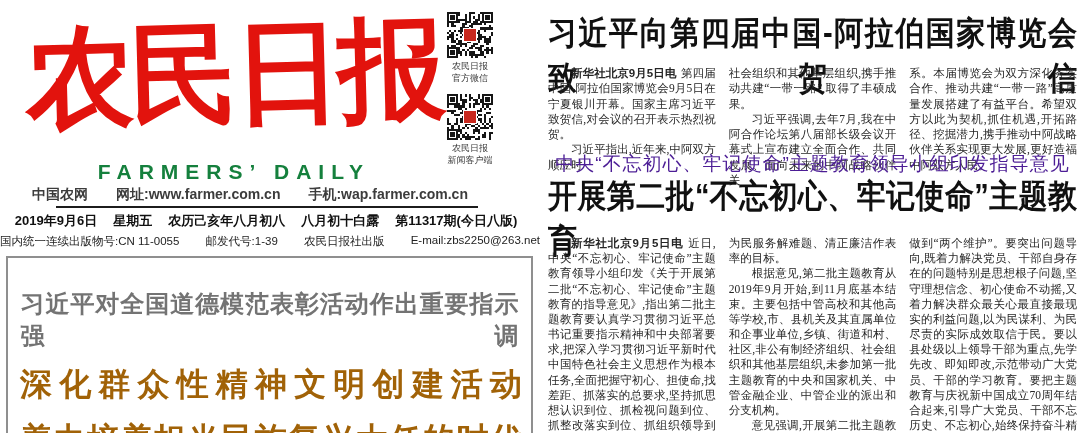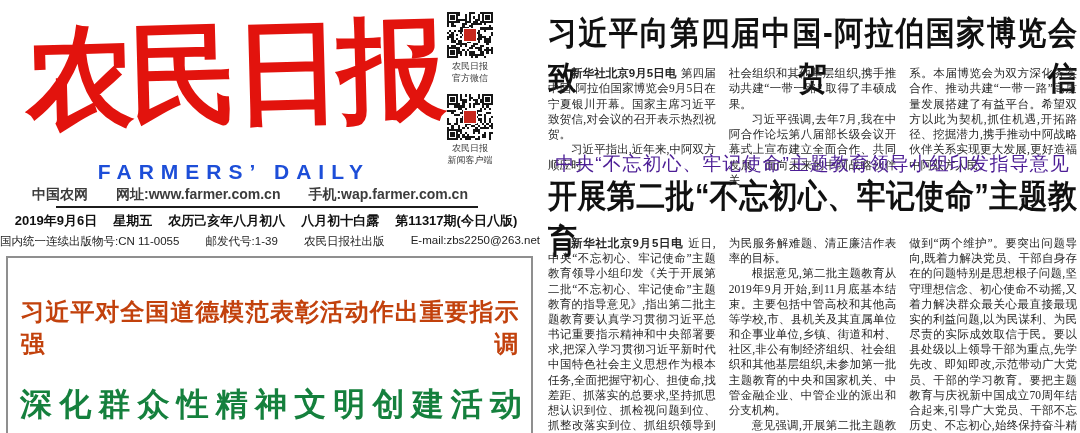--- a/index.html
+++ b/index.html
@@ -7,21 +7,21 @@
         font-family:"Liberation Sans",sans-serif;color:#1a1a1a;}
 
   
   .left-half{position:absolute;left:0;top:0;width:540px;height:433px;}
   .brand-title{position:absolute;left:28px;top:-14px;width:412px;height:178px;
         display:flex;align-items:center;justify-content:center;
         font-family:"Liberation Serif",serif;font-weight:bold;
         font-size:108px;line-height:1;color:#e2130d;letter-spacing:-4px;
         transform:rotate(-1.5deg) scaleY(1.04);white-space:nowrap;}
   .brand-sub{position:absolute;left:28px;top:160px;width:412px;text-align:center;
-        font-size:21px;font-weight:bold;letter-spacing:7px;color:#1d4ed8;white-space:nowrap;}
+        font-size:21px;font-weight:bold;letter-spacing:7px;color:#15803d;white-space:nowrap;}
 
   .qr-stack{position:absolute;right:46px;top:12px;width:48px;}
   .qr-block{margin-bottom:10px;text-align:center;}
   .qr{position:relative;width:46px;height:46px;margin:0 auto;background:#fff;}
   .qr-grid{position:absolute;inset:0;display:grid;
         grid-template-columns:repeat(21,1fr);grid-auto-rows:1fr;}
   .qr-grid i{display:block;}
   .qr-grid i.b{background:#161616;}
   .finder{position:absolute;width:11px;height:11px;border:2px solid #161616;background:#fff;box-sizing:border-box;}
   .finder::after{content:"";position:absolute;inset:1px;background:#161616;}
@@ -35,24 +35,24 @@
   .mast-rule{position:absolute;left:56px;top:206px;width:422px;height:2px;background:#1c1c1c;}
   .date-line{position:absolute;left:10px;top:212px;width:512px;display:flex;
         justify-content:center;gap:16px;font-size:13px;font-weight:bold;color:#101010;white-space:nowrap;}
   .pub-line{position:absolute;left:0;top:234px;width:540px;display:flex;
         justify-content:space-between;gap:14px;font-size:11.5px;color:#222;white-space:nowrap;}
 
   
   .lead-box{position:absolute;left:6px;top:256px;width:527px;height:195px;
         border:2px solid #8f8f8f;border-bottom:none;box-sizing:border-box;
         padding:22px 12px 0;}
-  .lead-kicker{width:498px;margin:16px auto;font-size:24px;font-weight:bold;
-        color:#c2410c;text-align:justify;text-align-last:justify;}
-  .lead-headline{width:502px;margin:21px auto 0;font-size:32px;line-height:1.45;
-        font-weight:bold;color:#15803d;text-align:justify;text-align-last:justify;}
+  .lead-kicker{width:498px;margin:8px auto;font-size:24px;font-weight:bold;
+        color:#737373;text-align:justify;text-align-last:justify;}
+  .lead-headline{width:502px;margin:9px auto 0;font-size:32px;line-height:1.45;
+        font-weight:bold;color:#a16207;text-align:justify;text-align-last:justify;}
 
   
   .right-half{position:absolute;left:545px;top:0;width:535px;height:433px;}
   .a1-headline{position:absolute;top:12px;left:3px;right:3px;font-size:29px;
         font-weight:bold;color:#101010;text-align:justify;text-align-last:justify;
         transform:scaleY(1.12);transform-origin:top;}
   .cols{display:flex;gap:13px;margin-top:9px;}
   .a1-cols{position:absolute;top:57px;left:3px;right:3px;}
   .col{flex:1;min-width:0;}
   .bp{margin:0;font-size:11.5px;line-height:1.33;text-align:justify;color:#262626;

